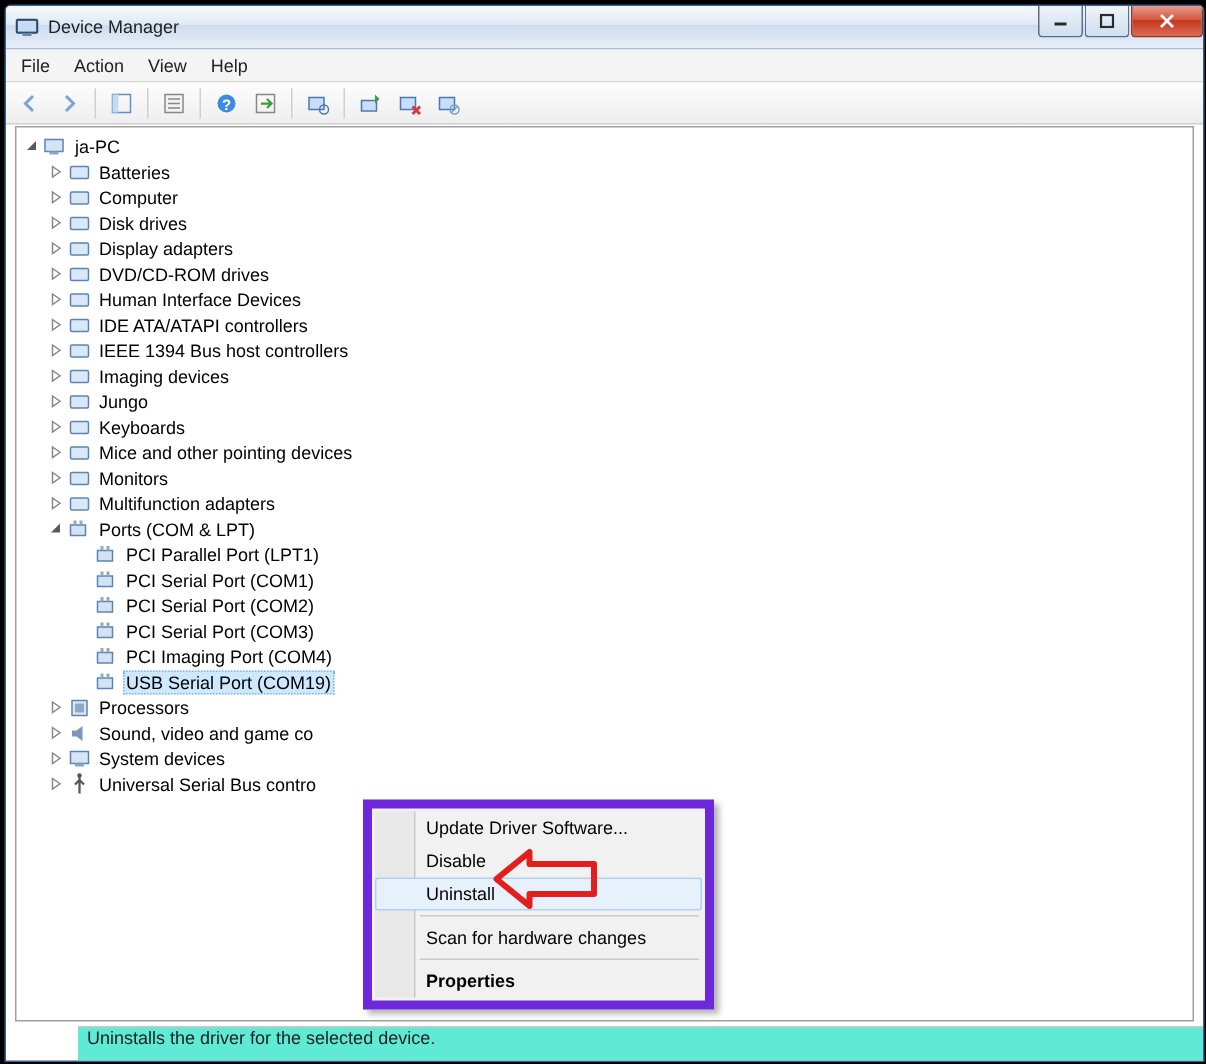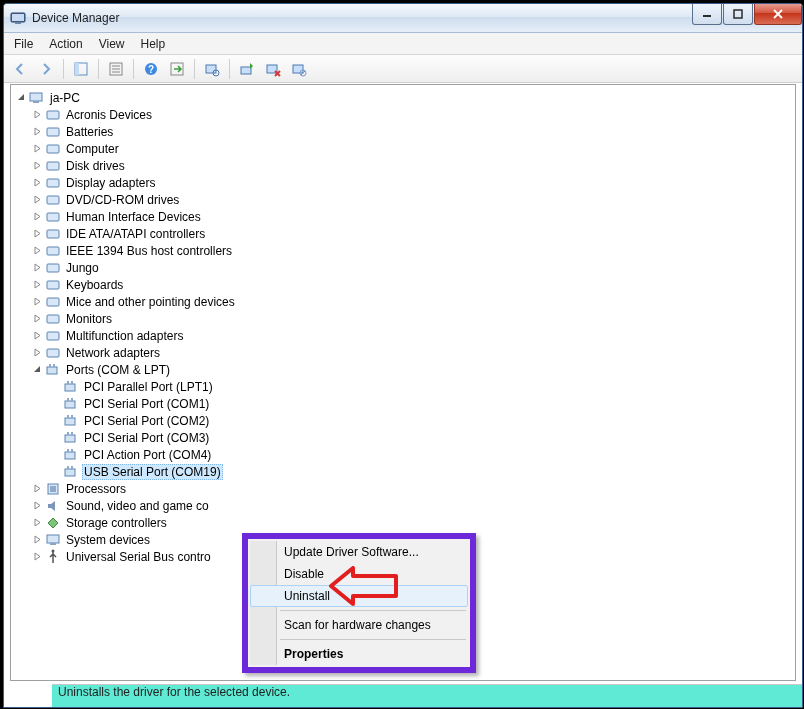--- a/index.html
+++ b/index.html
@@ -172,33 +172,20 @@
             <span class="arrow">
               <svg viewBox="0 0 9 9">
                 <path d="M2 1 L7 4.5 L2 8 Z" fill="none" stroke="#888"></path>
               </svg>
             </span>
             <span class="icn">
               <svg viewBox="0 0 16 16">
                 <rect x="2" y="4" width="12" height="8" rx="1" fill="#d9e8f8" stroke="#5d84b2"></rect>
               </svg>
             </span>
-            <span class="lbl">Acronis Devices</span>
-          </div>
-          <div class="node">
-            <span class="arrow">
-              <svg viewBox="0 0 9 9">
-                <path d="M2 1 L7 4.5 L2 8 Z" fill="none" stroke="#888"></path>
-              </svg>
-            </span>
-            <span class="icn">
-              <svg viewBox="0 0 16 16">
-                <rect x="2" y="4" width="12" height="8" rx="1" fill="#d9e8f8" stroke="#5d84b2"></rect>
-              </svg>
-            </span>
             <span class="lbl">Batteries</span>
           </div>
           <div class="node">
             <span class="arrow">
               <svg viewBox="0 0 9 9">
                 <path d="M2 1 L7 4.5 L2 8 Z" fill="none" stroke="#888"></path>
               </svg>
             </span>
             <span class="icn">
               <svg viewBox="0 0 16 16">
@@ -289,20 +276,33 @@
             <span class="arrow">
               <svg viewBox="0 0 9 9">
                 <path d="M2 1 L7 4.5 L2 8 Z" fill="none" stroke="#888"></path>
               </svg>
             </span>
             <span class="icn">
               <svg viewBox="0 0 16 16">
                 <rect x="2" y="4" width="12" height="8" rx="1" fill="#d9e8f8" stroke="#5d84b2"></rect>
               </svg>
             </span>
+            <span class="lbl">Imaging devices</span>
+          </div>
+          <div class="node">
+            <span class="arrow">
+              <svg viewBox="0 0 9 9">
+                <path d="M2 1 L7 4.5 L2 8 Z" fill="none" stroke="#888"></path>
+              </svg>
+            </span>
+            <span class="icn">
+              <svg viewBox="0 0 16 16">
+                <rect x="2" y="4" width="12" height="8" rx="1" fill="#d9e8f8" stroke="#5d84b2"></rect>
+              </svg>
+            </span>
             <span class="lbl">Jungo</span>
           </div>
           <div class="node">
             <span class="arrow">
               <svg viewBox="0 0 9 9">
                 <path d="M2 1 L7 4.5 L2 8 Z" fill="none" stroke="#888"></path>
               </svg>
             </span>
             <span class="icn">
               <svg viewBox="0 0 16 16">
@@ -342,33 +342,20 @@
               <svg viewBox="0 0 9 9">
                 <path d="M2 1 L7 4.5 L2 8 Z" fill="none" stroke="#888"></path>
               </svg>
             </span>
             <span class="icn">
               <svg viewBox="0 0 16 16">
                 <rect x="2" y="4" width="12" height="8" rx="1" fill="#d9e8f8" stroke="#5d84b2"></rect>
               </svg>
             </span>
             <span class="lbl">Multifunction adapters</span>
-          </div>
-          <div class="node">
-            <span class="arrow">
-              <svg viewBox="0 0 9 9">
-                <path d="M2 1 L7 4.5 L2 8 Z" fill="none" stroke="#888"></path>
-              </svg>
-            </span>
-            <span class="icn">
-              <svg viewBox="0 0 16 16">
-                <rect x="2" y="4" width="12" height="8" rx="1" fill="#d9e8f8" stroke="#5d84b2"></rect>
-              </svg>
-            </span>
-            <span class="lbl">Network adapters</span>
           </div>
           <div class="node">
             <span class="arrow">
               <svg viewBox="0 0 9 9">
                 <path d="M1 7 L7 1 L7 7 Z" fill="#595959"></path>
               </svg>
             </span>
             <span class="icn">
               <svg viewBox="0 0 16 16">
                 <rect x="2" y="5" width="10" height="7" fill="#d2e3f4" stroke="#5d84b2"></rect>
@@ -425,21 +412,21 @@
             </div>
             <div class="node">
               <span class="arrow"></span>
               <span class="icn">
                 <svg viewBox="0 0 16 16">
                   <rect x="2" y="5" width="10" height="7" fill="#d2e3f4" stroke="#5d84b2"></rect>
                   <rect x="4" y="2" width="2" height="3" fill="#8fa9c8"></rect>
                   <rect x="8" y="2" width="2" height="3" fill="#8fa9c8"></rect>
                 </svg>
               </span>
-              <span class="lbl">PCI Action Port (COM4)</span>
+              <span class="lbl">PCI Imaging Port (COM4)</span>
             </div>
             <div class="node">
               <span class="arrow"></span>
               <span class="icn">
                 <svg viewBox="0 0 16 16">
                   <rect x="2" y="5" width="10" height="7" fill="#d2e3f4" stroke="#5d84b2"></rect>
                   <rect x="4" y="2" width="2" height="3" fill="#8fa9c8"></rect>
                   <rect x="8" y="2" width="2" height="3" fill="#8fa9c8"></rect>
                 </svg>
               </span>
@@ -474,33 +461,20 @@
             <span class="lbl">Sound, video and game co</span>
           </div>
           <div class="node">
             <span class="arrow">
               <svg viewBox="0 0 9 9">
                 <path d="M2 1 L7 4.5 L2 8 Z" fill="none" stroke="#888"></path>
               </svg>
             </span>
             <span class="icn">
               <svg viewBox="0 0 16 16">
-                <path d="M3 8 L8 3 L13 8 L8 13 Z" fill="#7cc47c" stroke="#3e8f3e"></path>
-              </svg>
-            </span>
-            <span class="lbl">Storage controllers</span>
-          </div>
-          <div class="node">
-            <span class="arrow">
-              <svg viewBox="0 0 9 9">
-                <path d="M2 1 L7 4.5 L2 8 Z" fill="none" stroke="#888"></path>
-              </svg>
-            </span>
-            <span class="icn">
-              <svg viewBox="0 0 16 16">
                 <rect x="2" y="3" width="12" height="8" fill="#d5e5f6" stroke="#5e84b3"></rect>
                 <rect x="5" y="11" width="6" height="2" fill="#8aa6c6"></rect>
               </svg>
             </span>
             <span class="lbl">System devices</span>
           </div>
           <div class="node">
             <span class="arrow">
               <svg viewBox="0 0 9 9">
                 <path d="M2 1 L7 4.5 L2 8 Z" fill="none" stroke="#888"></path>

